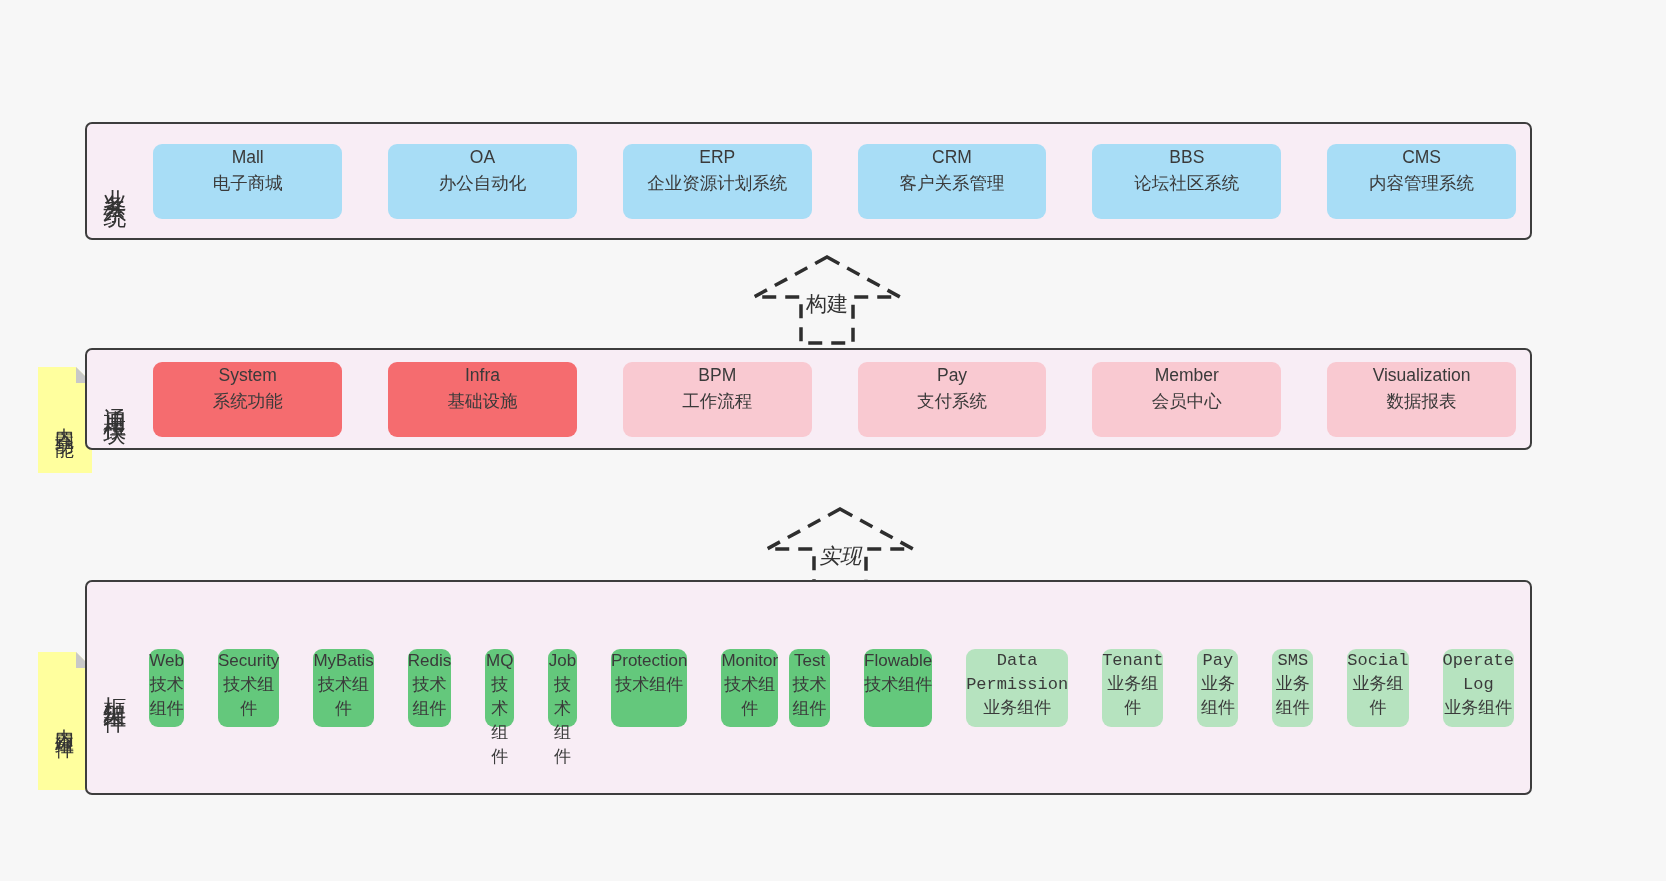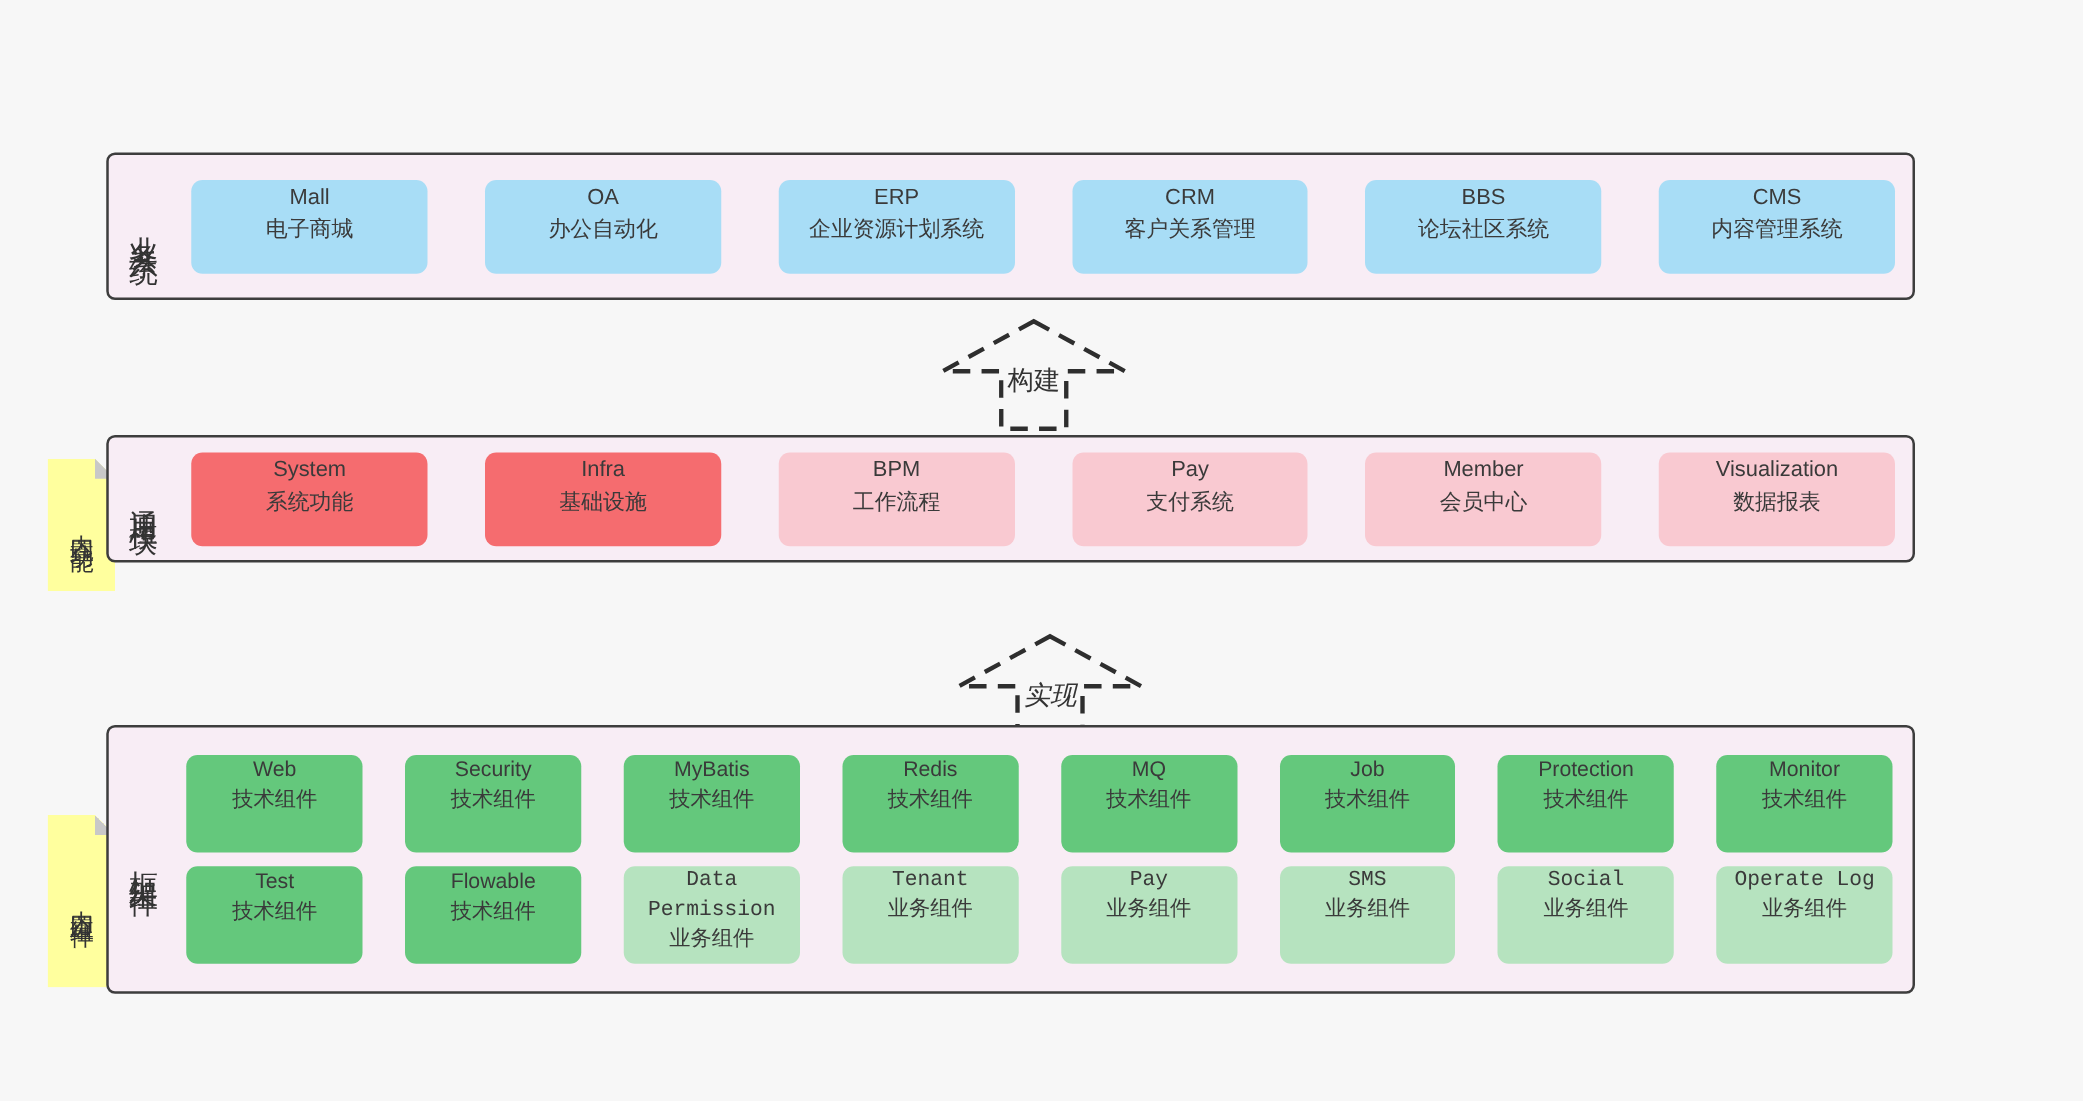--- a/index.html
+++ b/index.html
@@ -18,21 +18,21 @@
   #panel-business{top:122px;height:118px;}
   #panel-modules{top:348px;height:102px;}
   #panel-components{top:580px;height:215px;}
   .panel-label{
     flex:none;margin-left:15px;
     writing-mode:vertical-rl;text-orientation:upright;
     font-size:23px;letter-spacing:5px;color:#333;line-height:1.1;
   }
   
   .row6{flex:1;display:flex;gap:46px;margin:0 14px 0 26px;}
-  .grid8{flex:1;display:flex;flex-direction:column;gap:11px;margin:0 16px 0 22px;}
+  .grid8{flex:1;display:flex;flex-direction:row;gap:11px;margin:0 16px 0 22px;}
   .row8{display:flex;gap:34px;}
   .box{
     flex:1;height:75px;border-radius:9px;
     display:flex;flex-direction:column;align-items:center;justify-content:flex-start;
     font-size:17.5px;line-height:1.5;text-align:center;color:#3a3a3a;
   }
   .row8 .box{height:78px;line-height:1.42;font-size:17px;}
   .blue{background:#a8ddf6;}
   .red{background:#f56c6f;}
   .pink{background:#f9c9d1;}

